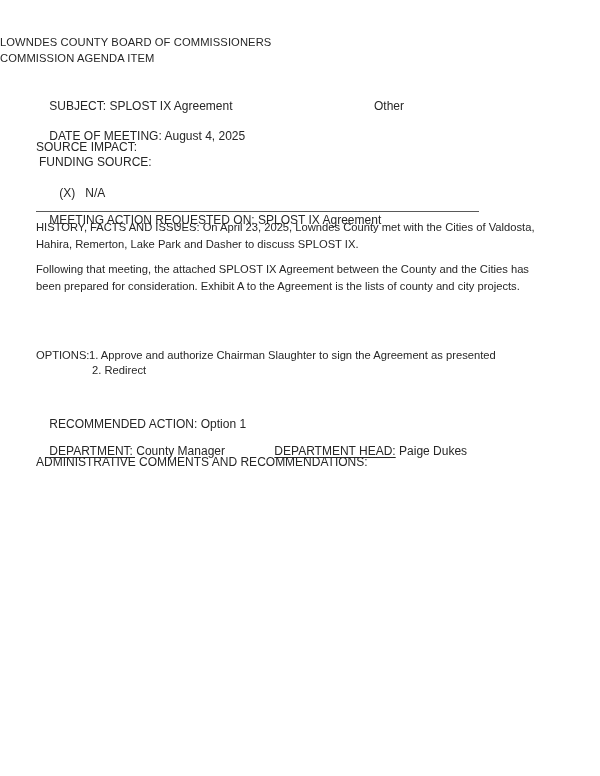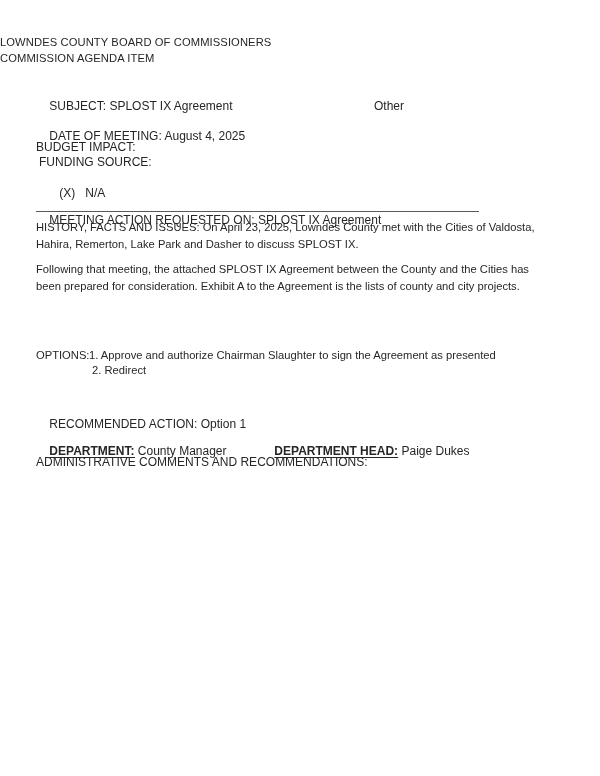--- a/index.html
+++ b/index.html
@@ -57,21 +57,21 @@
   .val { }
 
   
   .ruled {
     position: absolute;
     left: 36px;
     width: 443px;
     border-bottom: 1px solid #595959;
   }
 
-  .u { text-decoration: underline; text-underline-offset: 1.5px; font-weight: bold; }
+  .u { text-decoration: underline; text-underline-offset: 1.5px; }
 
   
   .options-label { position: absolute; left: 36px; font-size: 11.2px; line-height: 16px; }
   .options-item  { position: absolute; font-size: 11.2px; line-height: 16px; white-space: pre; }
 </style>
 </head>
 <body>
 
 <div class="page">
 
@@ -83,21 +83,21 @@
   <div class="row" style="left:36px; top:82px;">
     <span class="lbl">SUBJECT:</span><span> </span><span class="val">SPLOST IX Agreement</span>
   </div>
 
   <div class="row" style="left:374px; top:98px;">Other</div>
 
   <div class="row" style="left:36px; top:112px;">
     <span class="lbl">DATE OF MEETING:</span><span> </span><span class="val">August 4, 2025</span>
   </div>
 
-  <div class="row" style="left:36px; top:139px;">BUDGET IMPACT:</div>
+  <div class="row" style="left:36px; top:139px;">SOURCE IMPACT:</div>
   <div class="row" style="left:39px; top:154px;">FUNDING SOURCE:</div>
   <div class="row" style="left:46px; top:169px;">
     <span>(X)</span><span>   </span><span>N/A</span>
   </div>
 
   <div class="row" style="left:36px; top:196px;">
     <span class="lbl">MEETING ACTION REQUESTED ON:</span><span> </span><span class="val">SPLOST IX Agreement</span>
   </div>
   <div class="ruled" style="top:211px;"></div>
 

